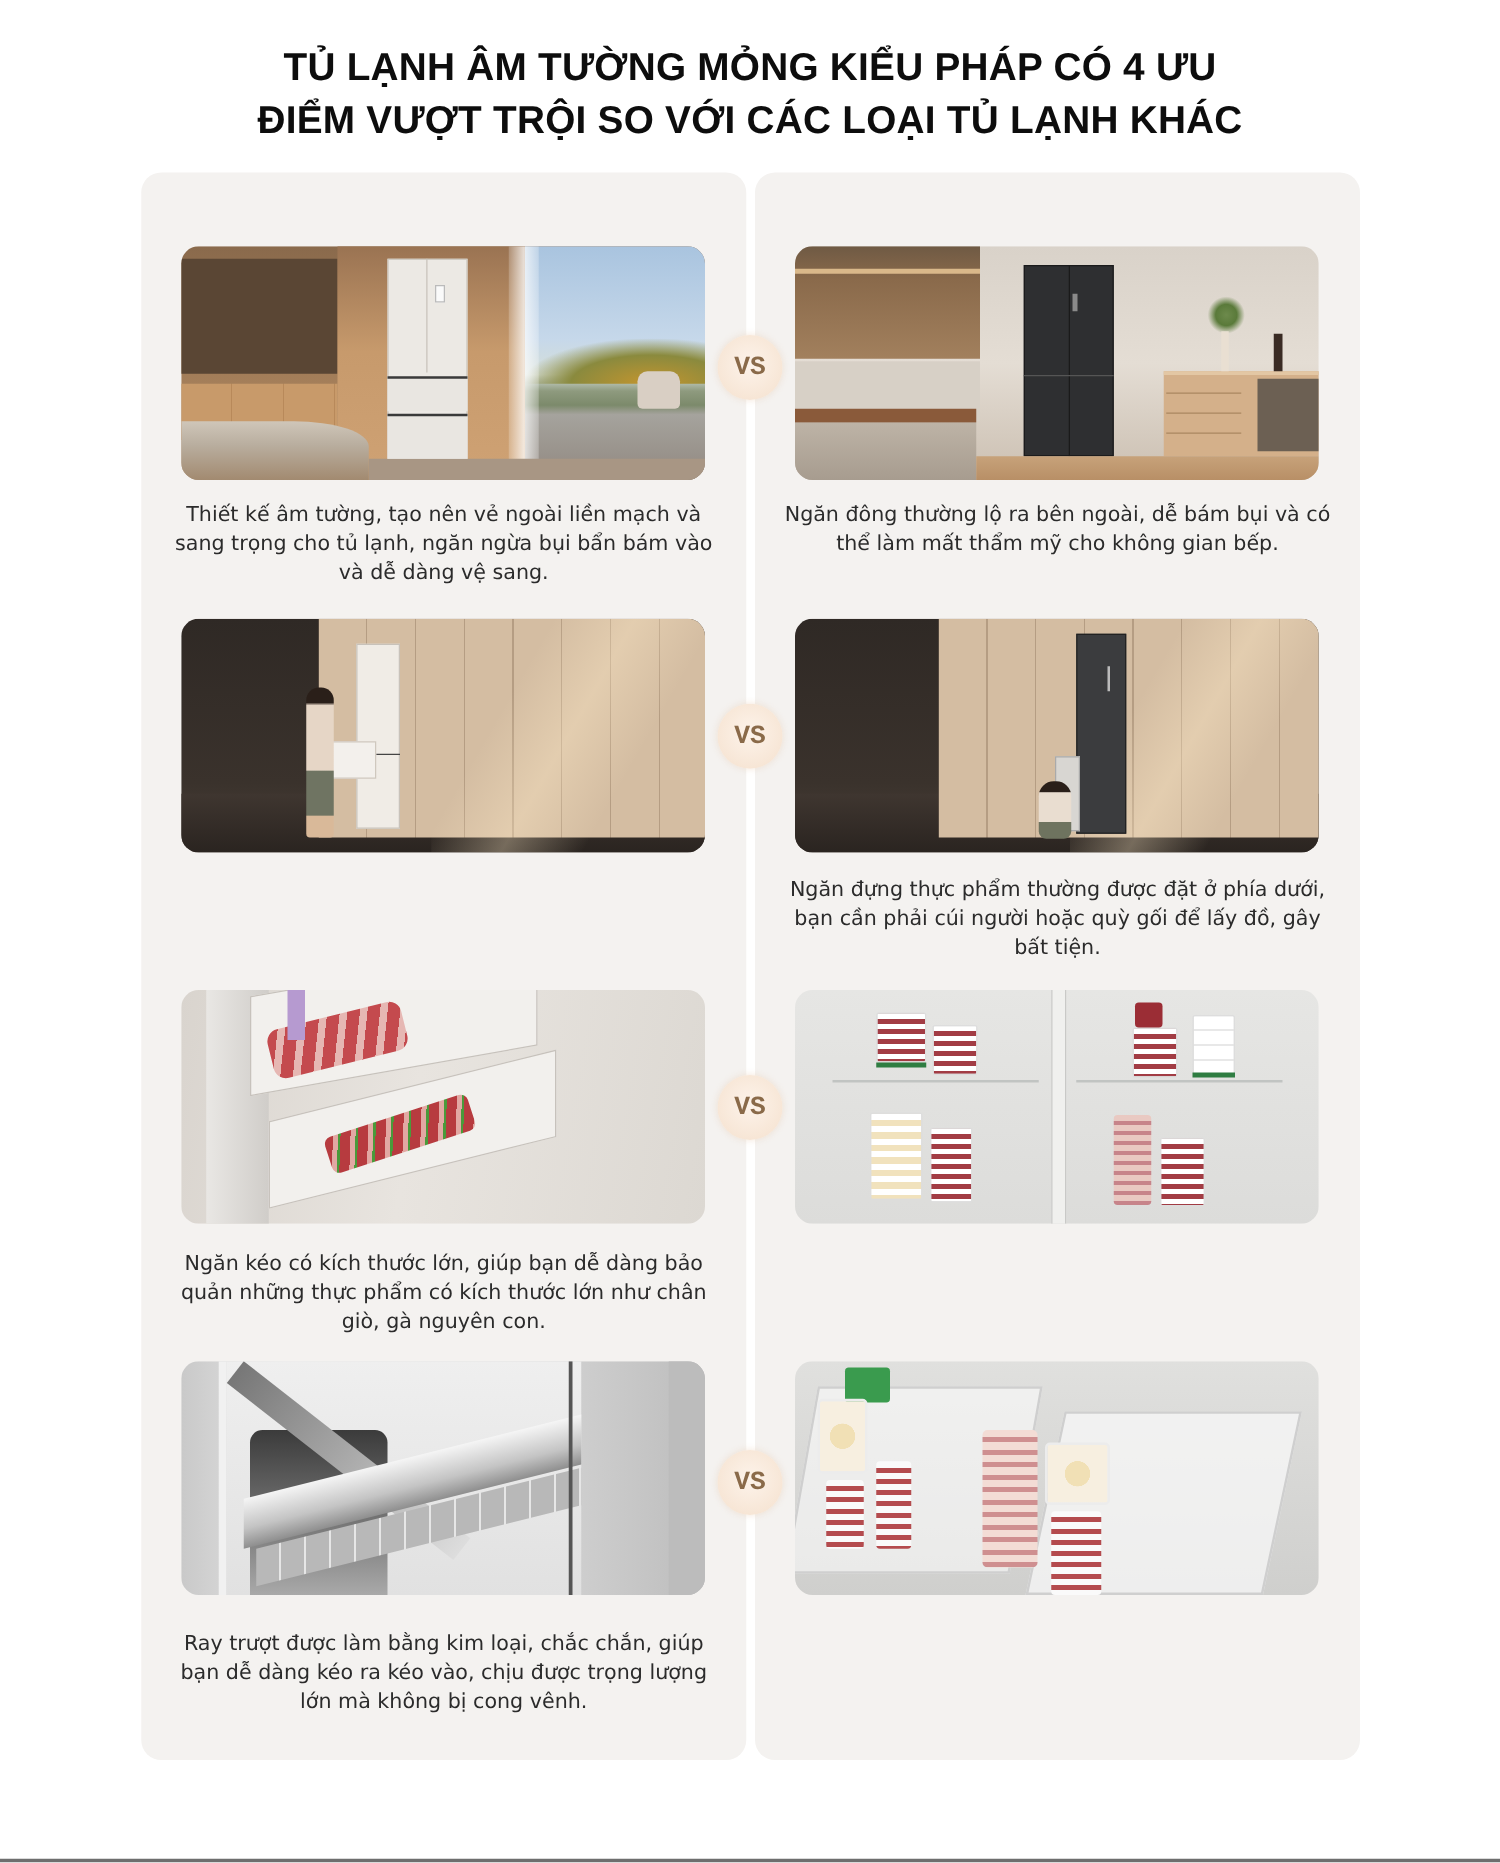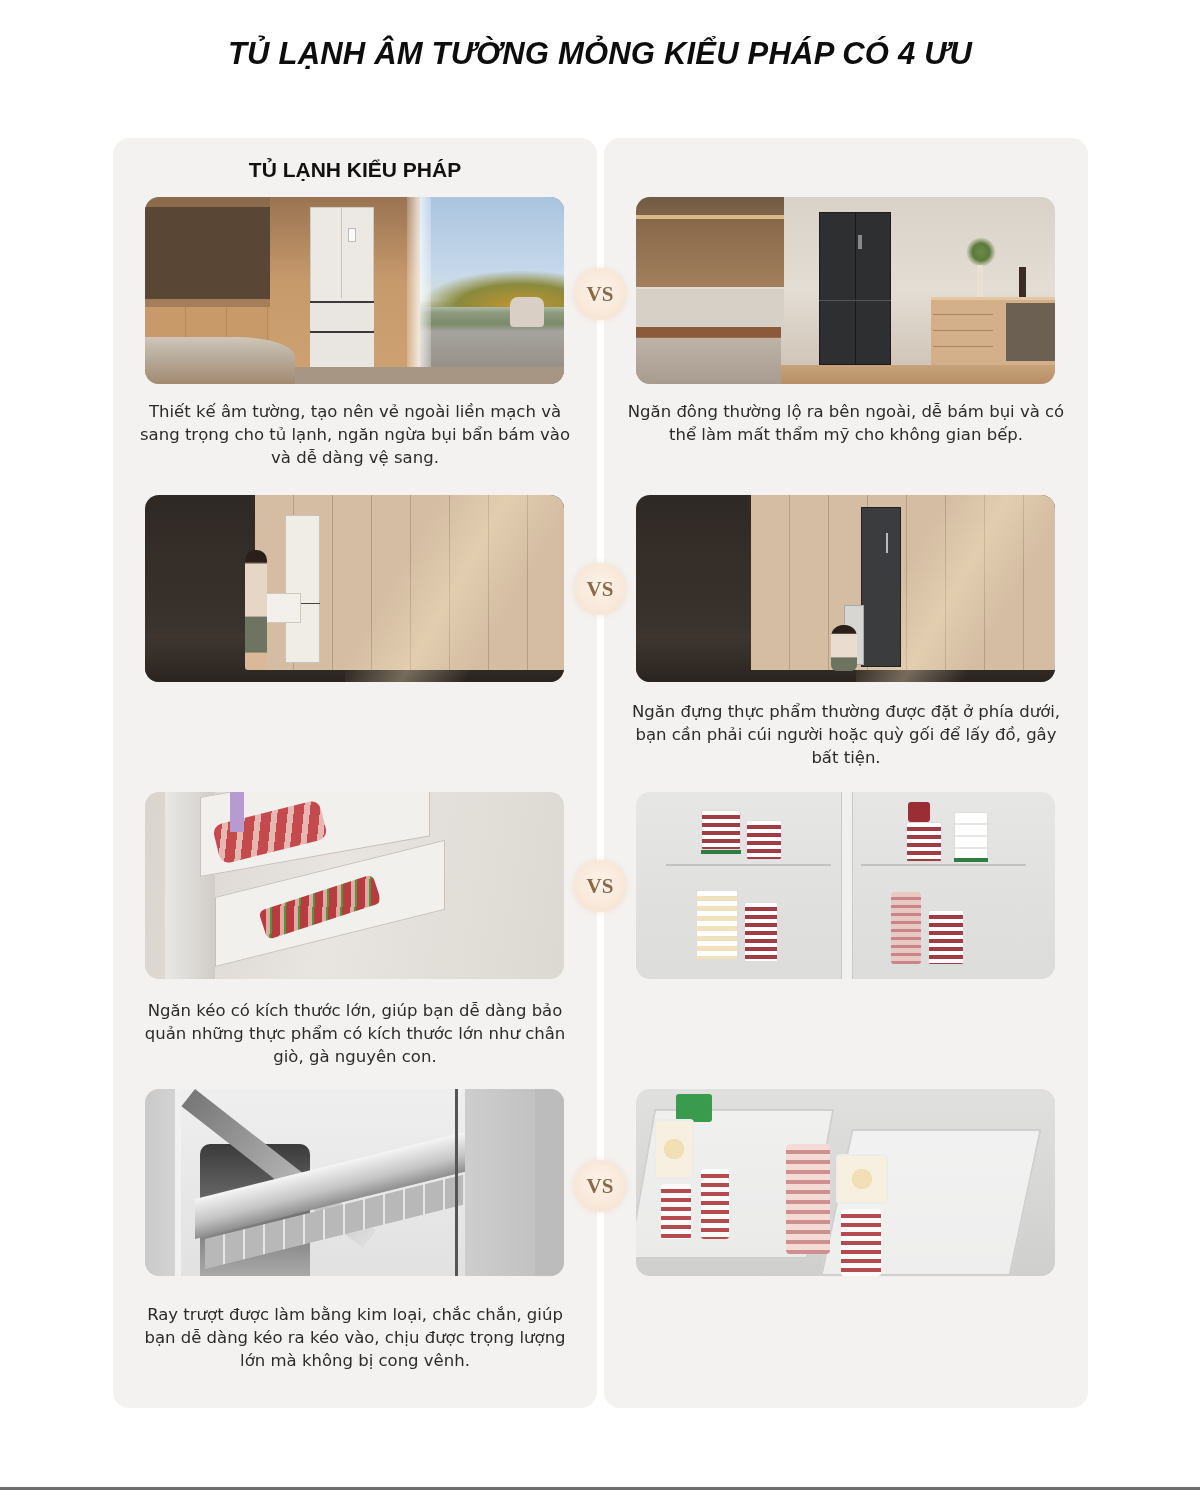--- a/index.html
+++ b/index.html
@@ -5,21 +5,21 @@
   * { box-sizing: border-box; margin: 0; padding: 0; }
   html, body { width: 1200px; height: 1490px; background: #ffffff; overflow: hidden; }
   body { position: relative; font-family: "DejaVu Sans", "Liberation Sans", sans-serif; color: #1a1a1a; }
 
   .main-title {
     position: absolute; left: 0; top: 33px; width: 1200px;
     text-align: center; font-family: "Liberation Sans", sans-serif;
     font-weight: 700; font-size: 31px; line-height: 42px; color: #0d0d0d;
     letter-spacing: 0.2px;
   }
-  .main-title span { display: block; font-style: italic; }
+  .main-title span { display: block; }
 
   .panel {
     position: absolute; top: 138px; height: 1270px; width: 484px;
     background: #f4f2f0; border-radius: 16px;
   }
   .panel.left { left: 113px; }
   .panel.right { left: 604px; }
 
   .col-title {
     position: absolute; top: 18px; left: 0; width: 100%;
@@ -34,21 +34,21 @@
   .desc {
     position: absolute; left: 22px; width: 440px;
     text-align: center; font-size: 16.5px; line-height: 23px; color: #2b2b2b;
   }
 
   .vs {
     position: absolute; width: 52px; height: 52px; border-radius: 50%;
     background: radial-gradient(circle at 50% 45%, #fdf3ea 0%, #f7e6d6 70%, #f3dfcc 100%);
     box-shadow: 0 0 6px rgba(230,200,170,0.45);
     display: flex; align-items: center; justify-content: center;
-    font-family: Liberation Serif, serif; font-weight: 700; font-size: 21px;
+    font-family: Liberation Mono, monospace; font-weight: 700; font-size: 21px;
     color: #8a6a49; left: 574px; z-index: 3;
   }
 
   .bottom-rule { position: absolute; left: 0; top: 1487px; width: 1200px; height: 3px; background: #6e6e6e; }
 
   
   .abs { position: absolute; }
 
   
   .r1l .bg { left:0; top:0; width:100%; height:100%; background: linear-gradient(180deg,#8a6a4c 0%,#a57f5a 60%,#b59a80 100%); }
@@ -137,24 +137,24 @@
   .r4r .stack { background: repeating-linear-gradient(180deg,#fafafa 0 5px,#b44b4e 5px 9px); border-radius:3px; }
   .r4r .fat { background: repeating-linear-gradient(180deg,#f3dcd5 0 6px,#cf8f90 6px 10px); border-radius:4px; }
   .r4r .chicken { background: radial-gradient(circle,#f1e0b5 0 30%,#f7efe0 31%); border:2px solid #ececec; border-radius:4px; }
   .r4r .greenbox { background:#3a9b4e; border-radius:3px; }
 </style>
 </head>
 <body>
 
 <h1 class="main-title">
   <span>TỦ LẠNH ÂM TƯỜNG MỎNG KIỂU PHÁP CÓ 4 ƯU</span>
+  <span>ĐIỂM VƯỢT TRỘI SO VỚI CÁC LOẠI TỦ LẠNH KHÁC</span>
 </h1>
 
 <section class="panel left">
-  <h2 class="col-title">TỦ LẠNH KIỂU PHÁP</h2>
 
   <div class="photo r1l" style="top:59px">
     <div class="abs bg"></div>
       <div class="abs panelwall"></div>
       <div class="abs woodlow"></div>
     <div class="abs woodmid"></div>
       <div class="abs view"></div>
       <div class="abs hills"></div>
     <div class="abs curtain"></div>
       <div class="abs floor"></div>

